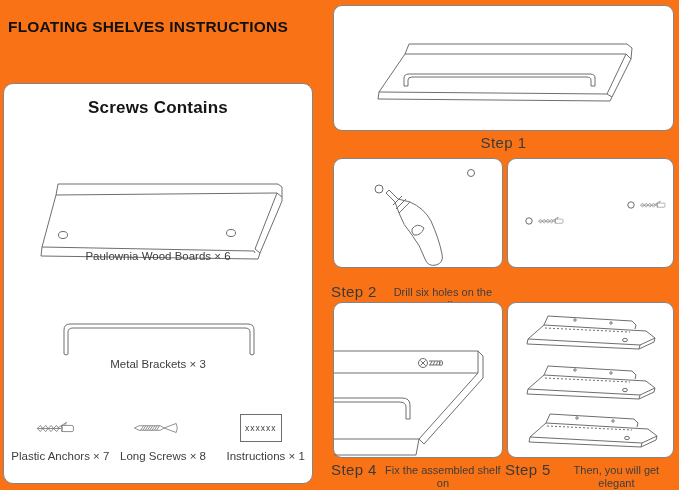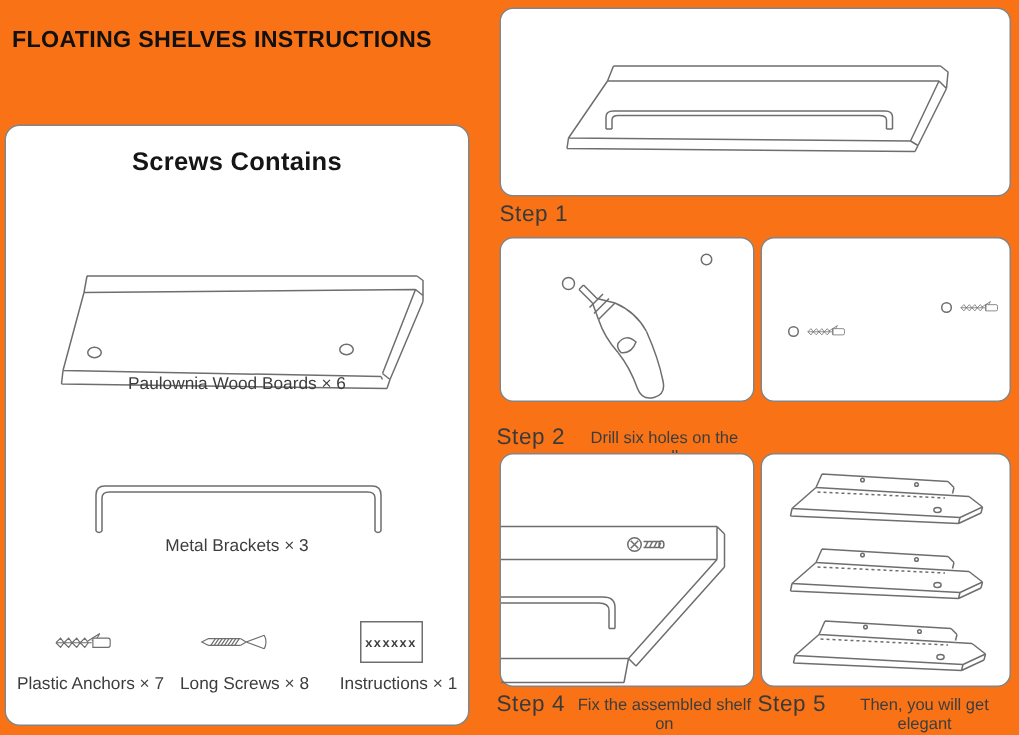--- a/index.html
+++ b/index.html
@@ -33,33 +33,33 @@
   .lbl-board{top:166px;}
   .lbl-bracket{top:274px;}
   .parts-row{
     position:absolute;left:0;top:326px;width:100%;display:flex;
   }
   .part{flex:1;display:flex;flex-direction:column;align-items:center;}
   .part-icon{height:36px;display:flex;align-items:center;justify-content:center;}
   .part .item-label{position:static;margin-top:4px;margin-left:10px;}
   .booklet{
     width:40px;height:26px;border:1px solid var(--line);display:flex;
-    align-items:center;justify-content:center;font-size:8.5px;font-weight:700;
+    align-items:center;justify-content:center;font-size:8.5px;font-weight:400;
     letter-spacing:1px;color:var(--text);
   }
   
   .p-step1{left:333px;top:5px;width:341px;height:126px;}
   .p-step2{left:333px;top:158px;width:170px;height:110px;}
   .p-step3{left:507px;top:158px;width:167px;height:110px;}
   .p-step4{left:333px;top:302px;width:170px;height:156px;}
   .p-step5{left:507px;top:302px;width:167px;height:156px;}
   .caption{
     position:absolute;display:flex;justify-content:center;align-items:flex-start;gap:6px;
   }
-  .cap1{left:333px;top:134px;width:341px;flex-direction:column;}
+  .cap1{left:333px;top:134px;width:341px;}
   .cap2{left:331px;top:271px;width:172px;margin-top:12px;}
   .cap3{left:505px;top:271px;width:171px;}
   .cap4{left:331px;top:461px;width:172px;}
   .cap5{left:505px;top:461px;width:171px;}
   .step-label{
     font-size:15px;color:#3a3a3a;letter-spacing:.4px;white-space:nowrap;flex:0 0 auto;
   }
   .step-text{
     font-size:11px;line-height:13px;color:var(--text);text-align:center;
     white-space:pre-line;padding-top:3px;

